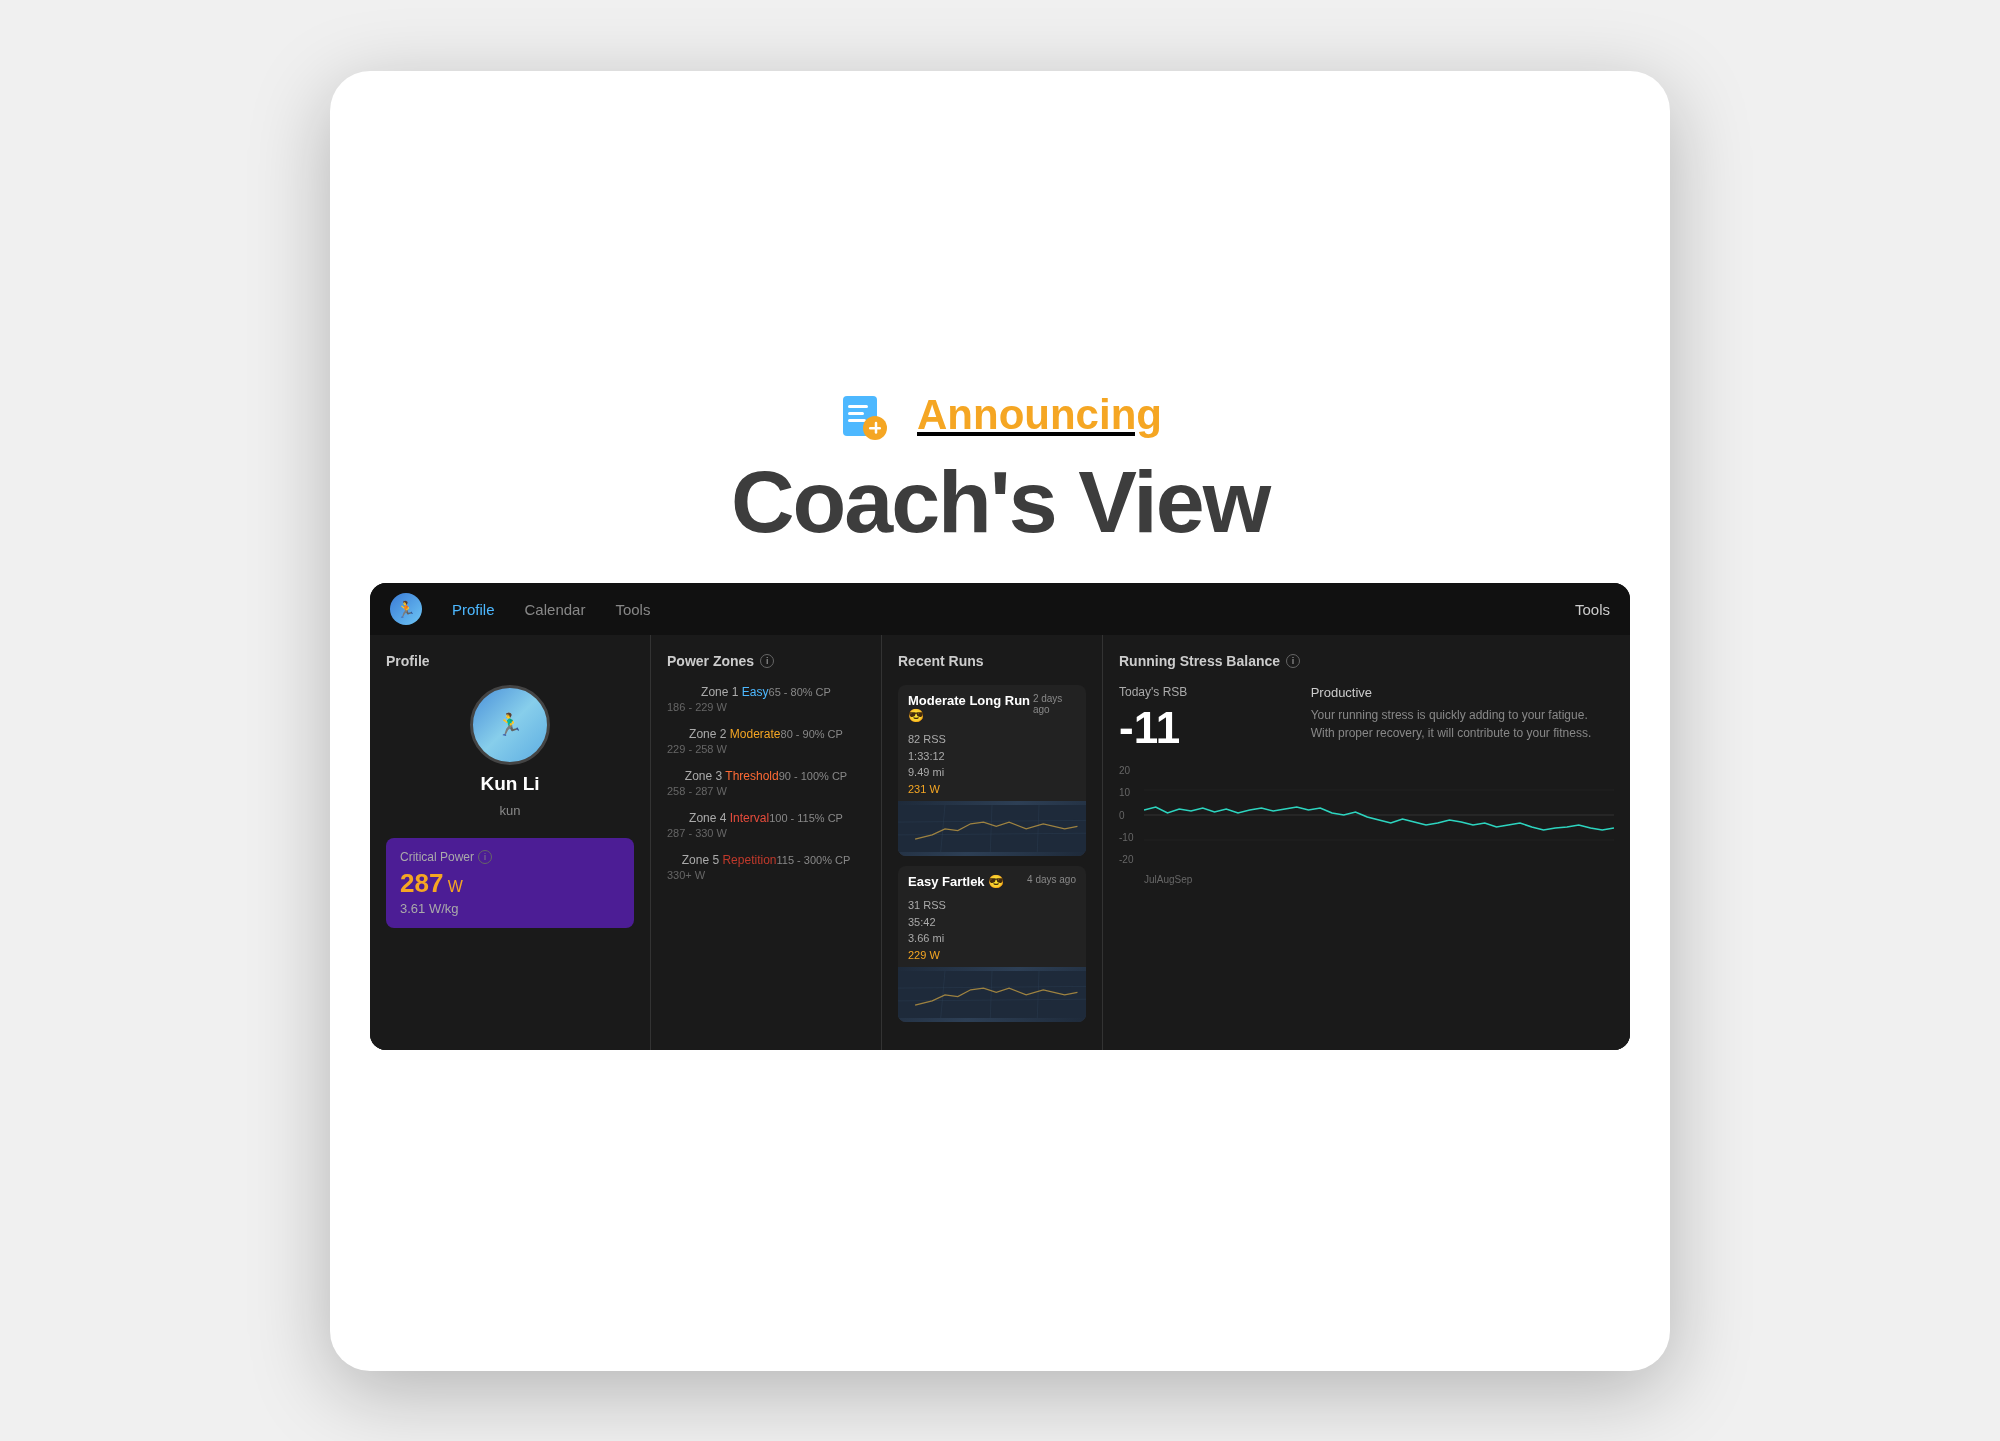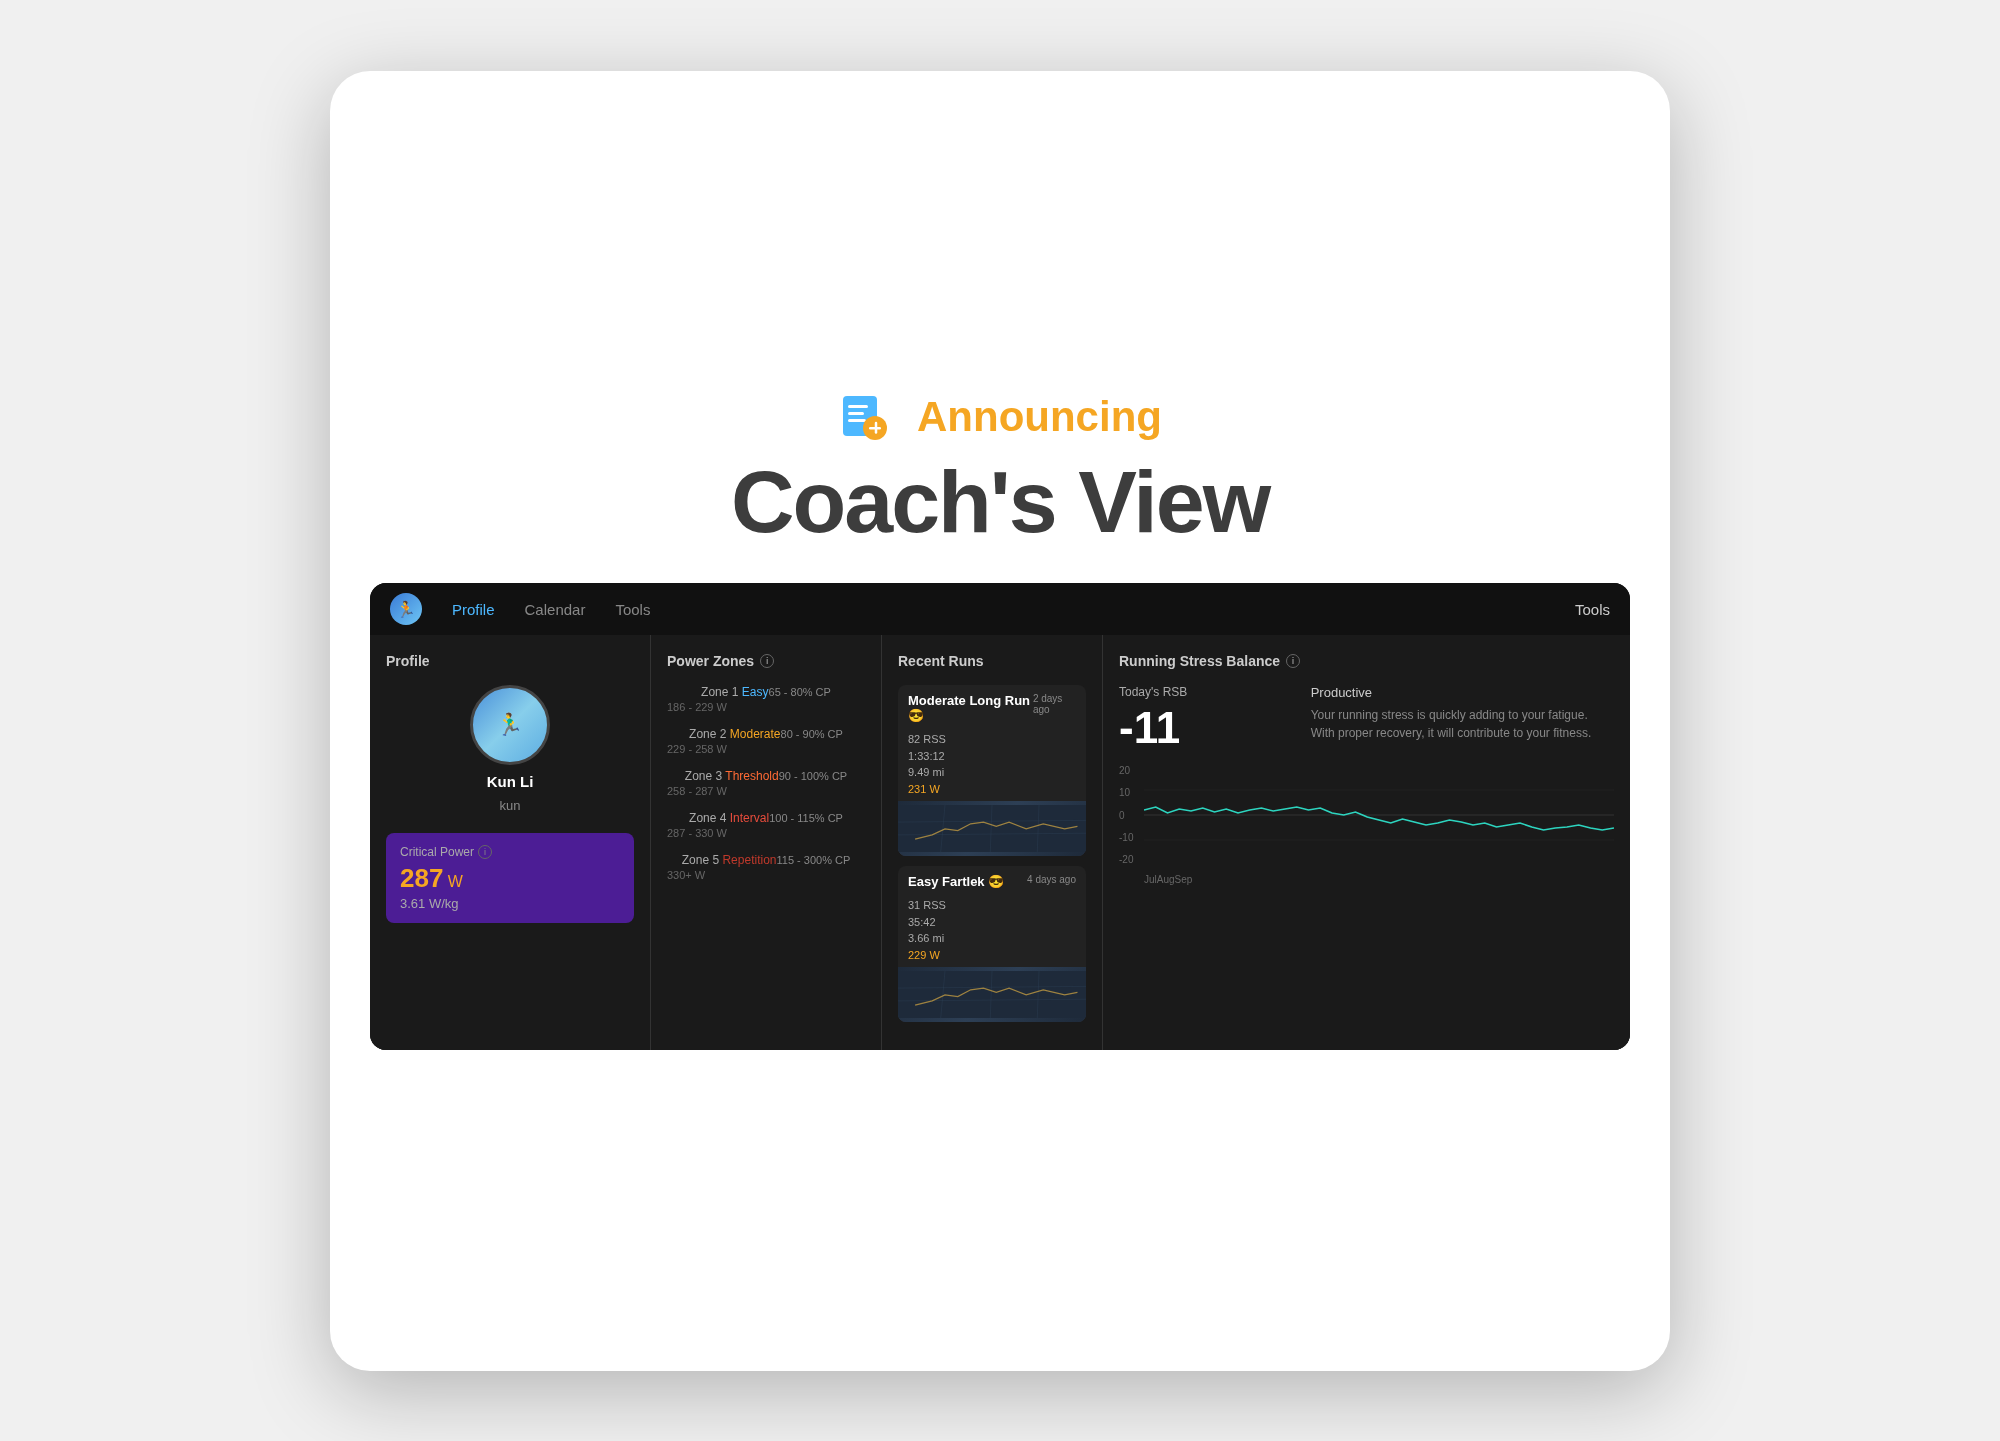--- a/index.html
+++ b/index.html
@@ -30,22 +30,23 @@
     
     .announcement-header {
       display: flex;
       flex-direction: column;
       align-items: center;
       gap: 10px;
     }
 
     .announcing-row {
       display: flex;
-      align-items: flex-end;
+      align-items: flex-start;
       gap: 29px;
+      text-decoration: underline;
     }
 
     .announce-icon {
       width: 50px;
       height: 50px;
       position: relative;
     }
 
     .announcing-text {
       font-size: 42px;
@@ -159,21 +160,21 @@
       background: linear-gradient(135deg, #4a90d9 0%, #87ceeb 50%, #5dade2 100%);
       overflow: hidden;
       display: flex;
       align-items: center;
       justify-content: center;
       font-size: 28px;
       border: 3px solid #444;
     }
 
     .profile-name {
-      font-size: 15px;
+      font-size: 19px;
       color: #fff;
       font-weight: 600;
     }
 
     .profile-username {
       font-size: 13px;
       color: #888;
     }
 
     .critical-power-section {

